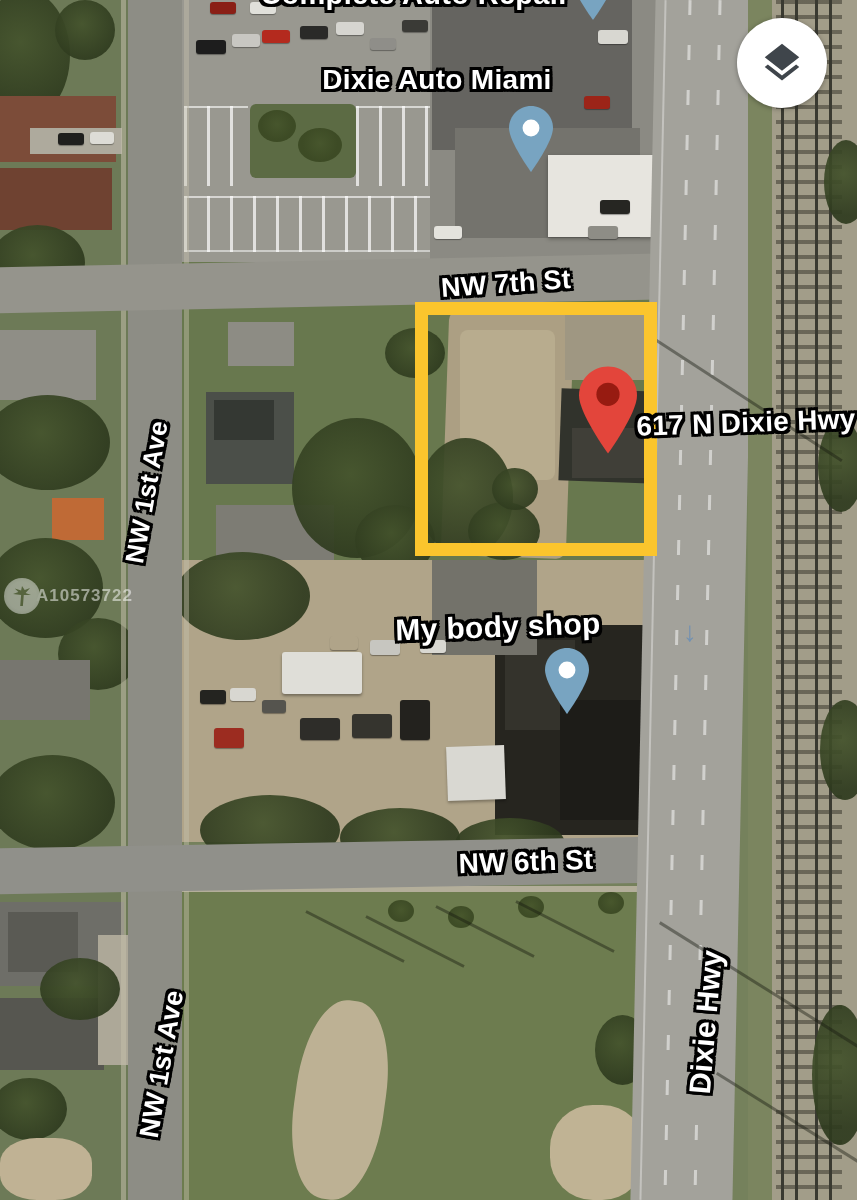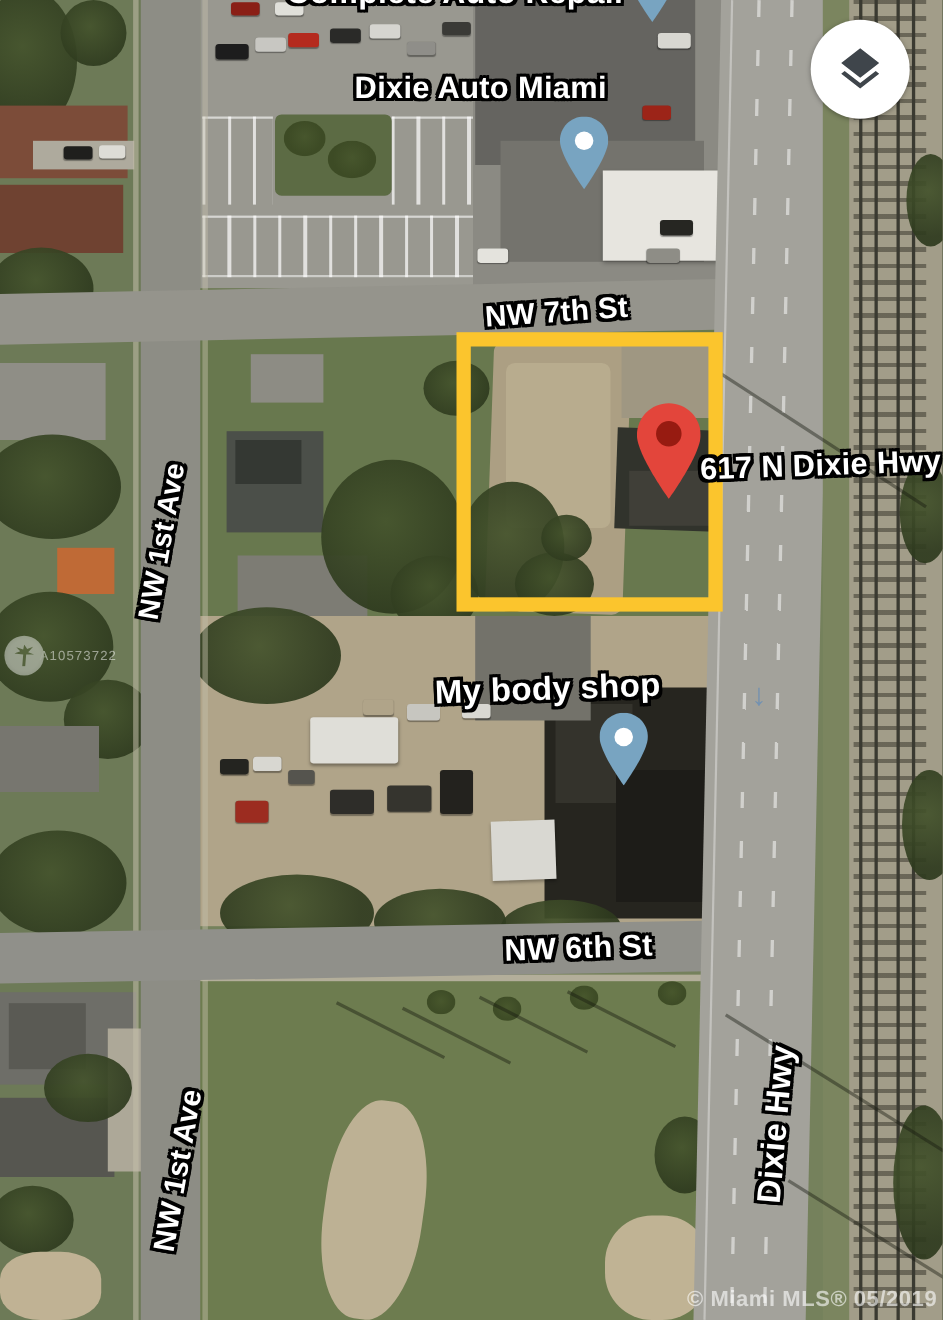--- a/index.html
+++ b/index.html
@@ -29,21 +29,21 @@
     box-sizing:border-box;border:13px solid #FBC52D;z-index:5;
   }
   #layers-btn{
     position:absolute;left:737px;top:18px;width:90px;height:90px;border-radius:50%;
     background:#fff;border:none;z-index:9;cursor:pointer;
     box-shadow:0 1px 5px rgba(0,0,0,.35);display:flex;align-items:center;justify-content:center;
   }
   #watermark{position:absolute;left:4px;top:578px;z-index:8;display:flex;align-items:center;opacity:.5;}
   #watermark .logo{width:36px;height:36px;border-radius:50%;background:radial-gradient(circle at 50% 50%,rgba(255,255,255,.95) 0 55%,rgba(255,255,255,.75) 100%);position:relative;}
   #watermark .logo:after{content:"";position:absolute;left:9px;top:8px;width:18px;height:20px;background:#6c7a52;clip-path:polygon(50% 0,65% 20%,95% 10%,70% 35%,100% 45%,60% 45%,55% 100%,40% 100%,45% 45%,0 40%,30% 30%,10% 12%,45% 22%);}
-  #watermark .num{color:#fff;font-size:12px;font-weight:400;margin-left:-4px;letter-spacing:1px;}
+  #watermark .num{color:#fff;font-size:17px;font-weight:700;margin-left:-4px;letter-spacing:1px;}
   #copyright{position:absolute;right:5px;top:1170px;z-index:9;color:rgba(255,255,255,.6);font-size:20px;font-weight:700;letter-spacing:.5px;}
   #oneway{position:absolute;left:683px;top:616px;z-index:4;color:#6b8fb5;font-size:28px;font-weight:700;opacity:.85;}
 </style>
 </head>
 <body>
 
 <div id="map">
 
   <div class="a" style="left:0;top:0;width:130px;height:1200px;background:#6d7a57;"></div>
   <div class="a" style="left:182px;top:262px;width:478px;height:300px;background:#68784e;"></div>
@@ -218,15 +218,14 @@
     <svg width="46" height="46" viewBox="0 0 24 24">
       <path fill="#3F454B" d="M11.99 18.54l-7.37-5.73L3 14.07l9 7 9-7-1.63-1.27-7.38 5.74zM12 16l7.36-5.73L21 9l-9-7-9 7 1.63 1.27L12 16z"></path>
     </svg>
   </button>
 
   <div id="watermark">
     <div class="logo"></div>
     <span class="num">A10573722</span>
   </div>
 
-  <div id="copyright">© Miami MLS® 05/2019</div>
 
 </div>
 
 </body></html>

